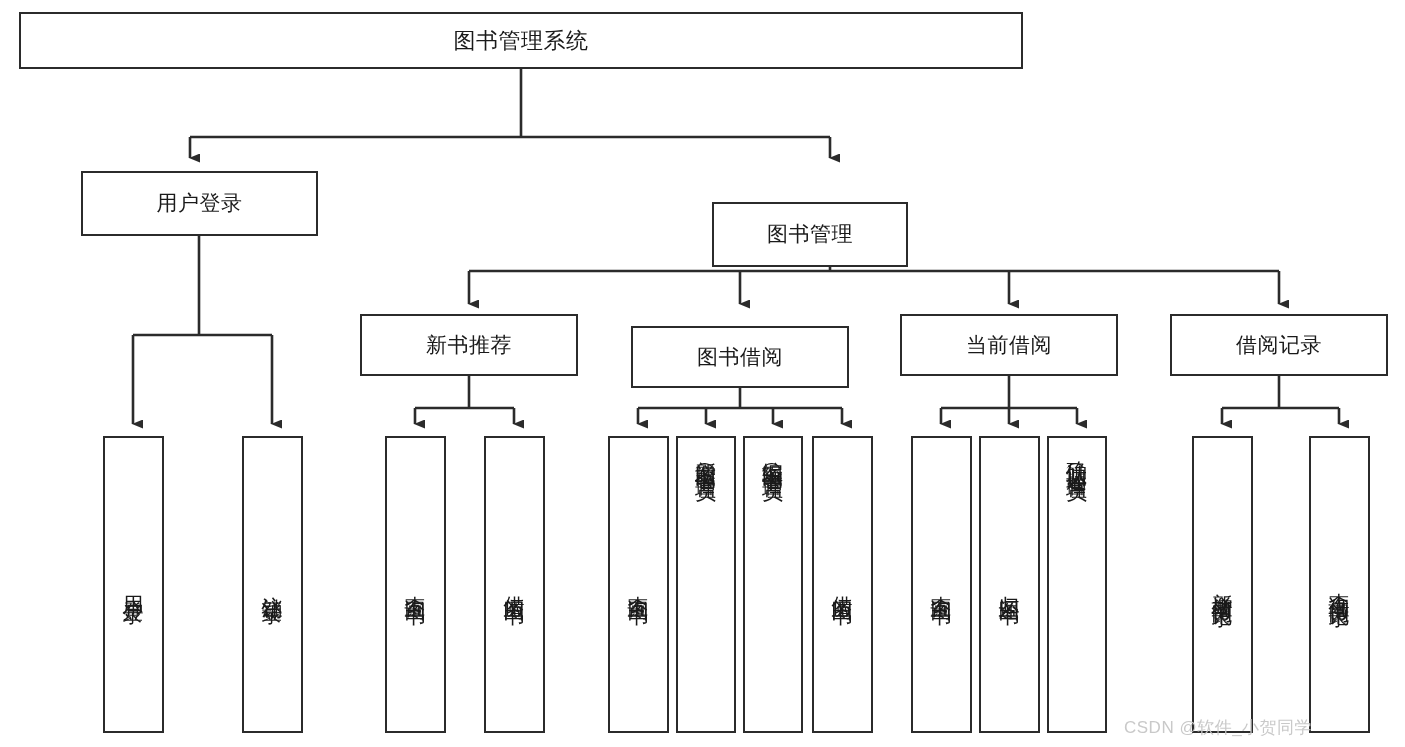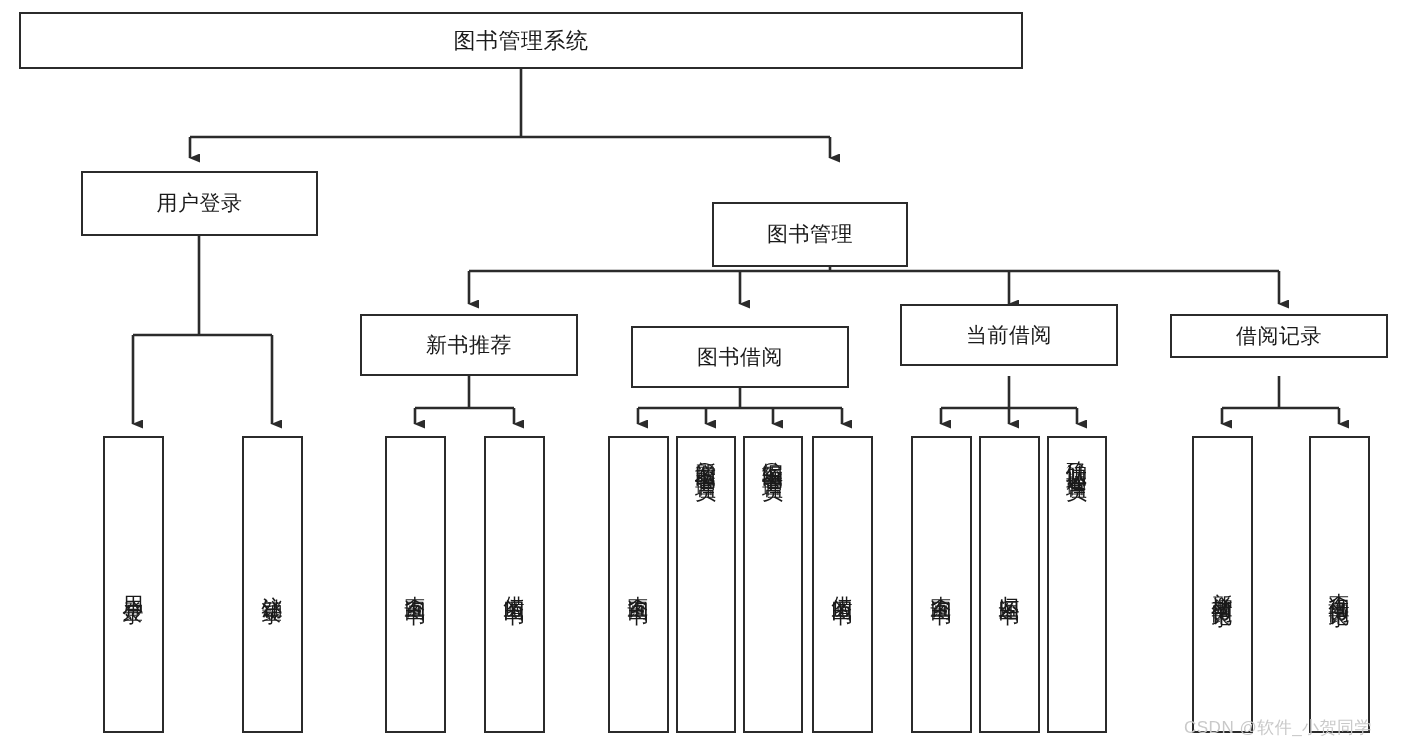--- a/index.html
+++ b/index.html
@@ -142,24 +142,24 @@
   <div class="node level2" style="left:712px; top:186px; width:196px; height:65px;margin-top:16px;">
     <span class="node-label">图书管理</span>
   </div>
 
   <div class="node level3" style="left:360px; top:314px; width:218px; height:62px;">
     <span class="node-label">新书推荐</span>
   </div>
   <div class="node level3" style="left:631px; top:326px; width:218px; height:62px;">
     <span class="node-label">图书借阅</span>
   </div>
-  <div class="node level3" style="left:900px; top:304px; width:218px; height:62px;">
+  <div class="node level3" style="left:900px; top:314px; width:218px; height:62px;">
     <span class="node-label">当前借阅</span>
   </div>
-  <div class="node level3" style="left:1170px; top:314px; width:218px; height:44px;">
+  <div class="node level3" style="left:1170px; top:314px; width:218px; height:62px;">
     <span class="node-label">借阅记录</span>
   </div>
 
   <div class="node leaf center" style="left:103px; top:436px; width:61px; height:297px;">
     <span class="node-label">用户登录</span>
   </div>
   <div class="node leaf center" style="left:242px; top:436px; width:61px; height:297px;">
     <span class="node-label">注销登录</span>
   </div>
 
@@ -193,15 +193,15 @@
     <span class="node-label">确认归还（管理员）</span>
   </div>
 
   <div class="node leaf center" style="left:1192px; top:436px; width:61px; height:297px;">
     <span class="node-label">新增借阅记录</span>
   </div>
   <div class="node leaf center" style="left:1309px; top:436px; width:61px; height:297px;">
     <span class="node-label">查询借阅记录</span>
   </div>
 
-  <div class="watermark" style="left:1184px; top:716px;">CSDN @软件_小贺同学</div>
+  <div class="watermark" style="left:1124px; top:716px;">CSDN @软件_小贺同学</div>
 
 </div>
 
 </body></html>

